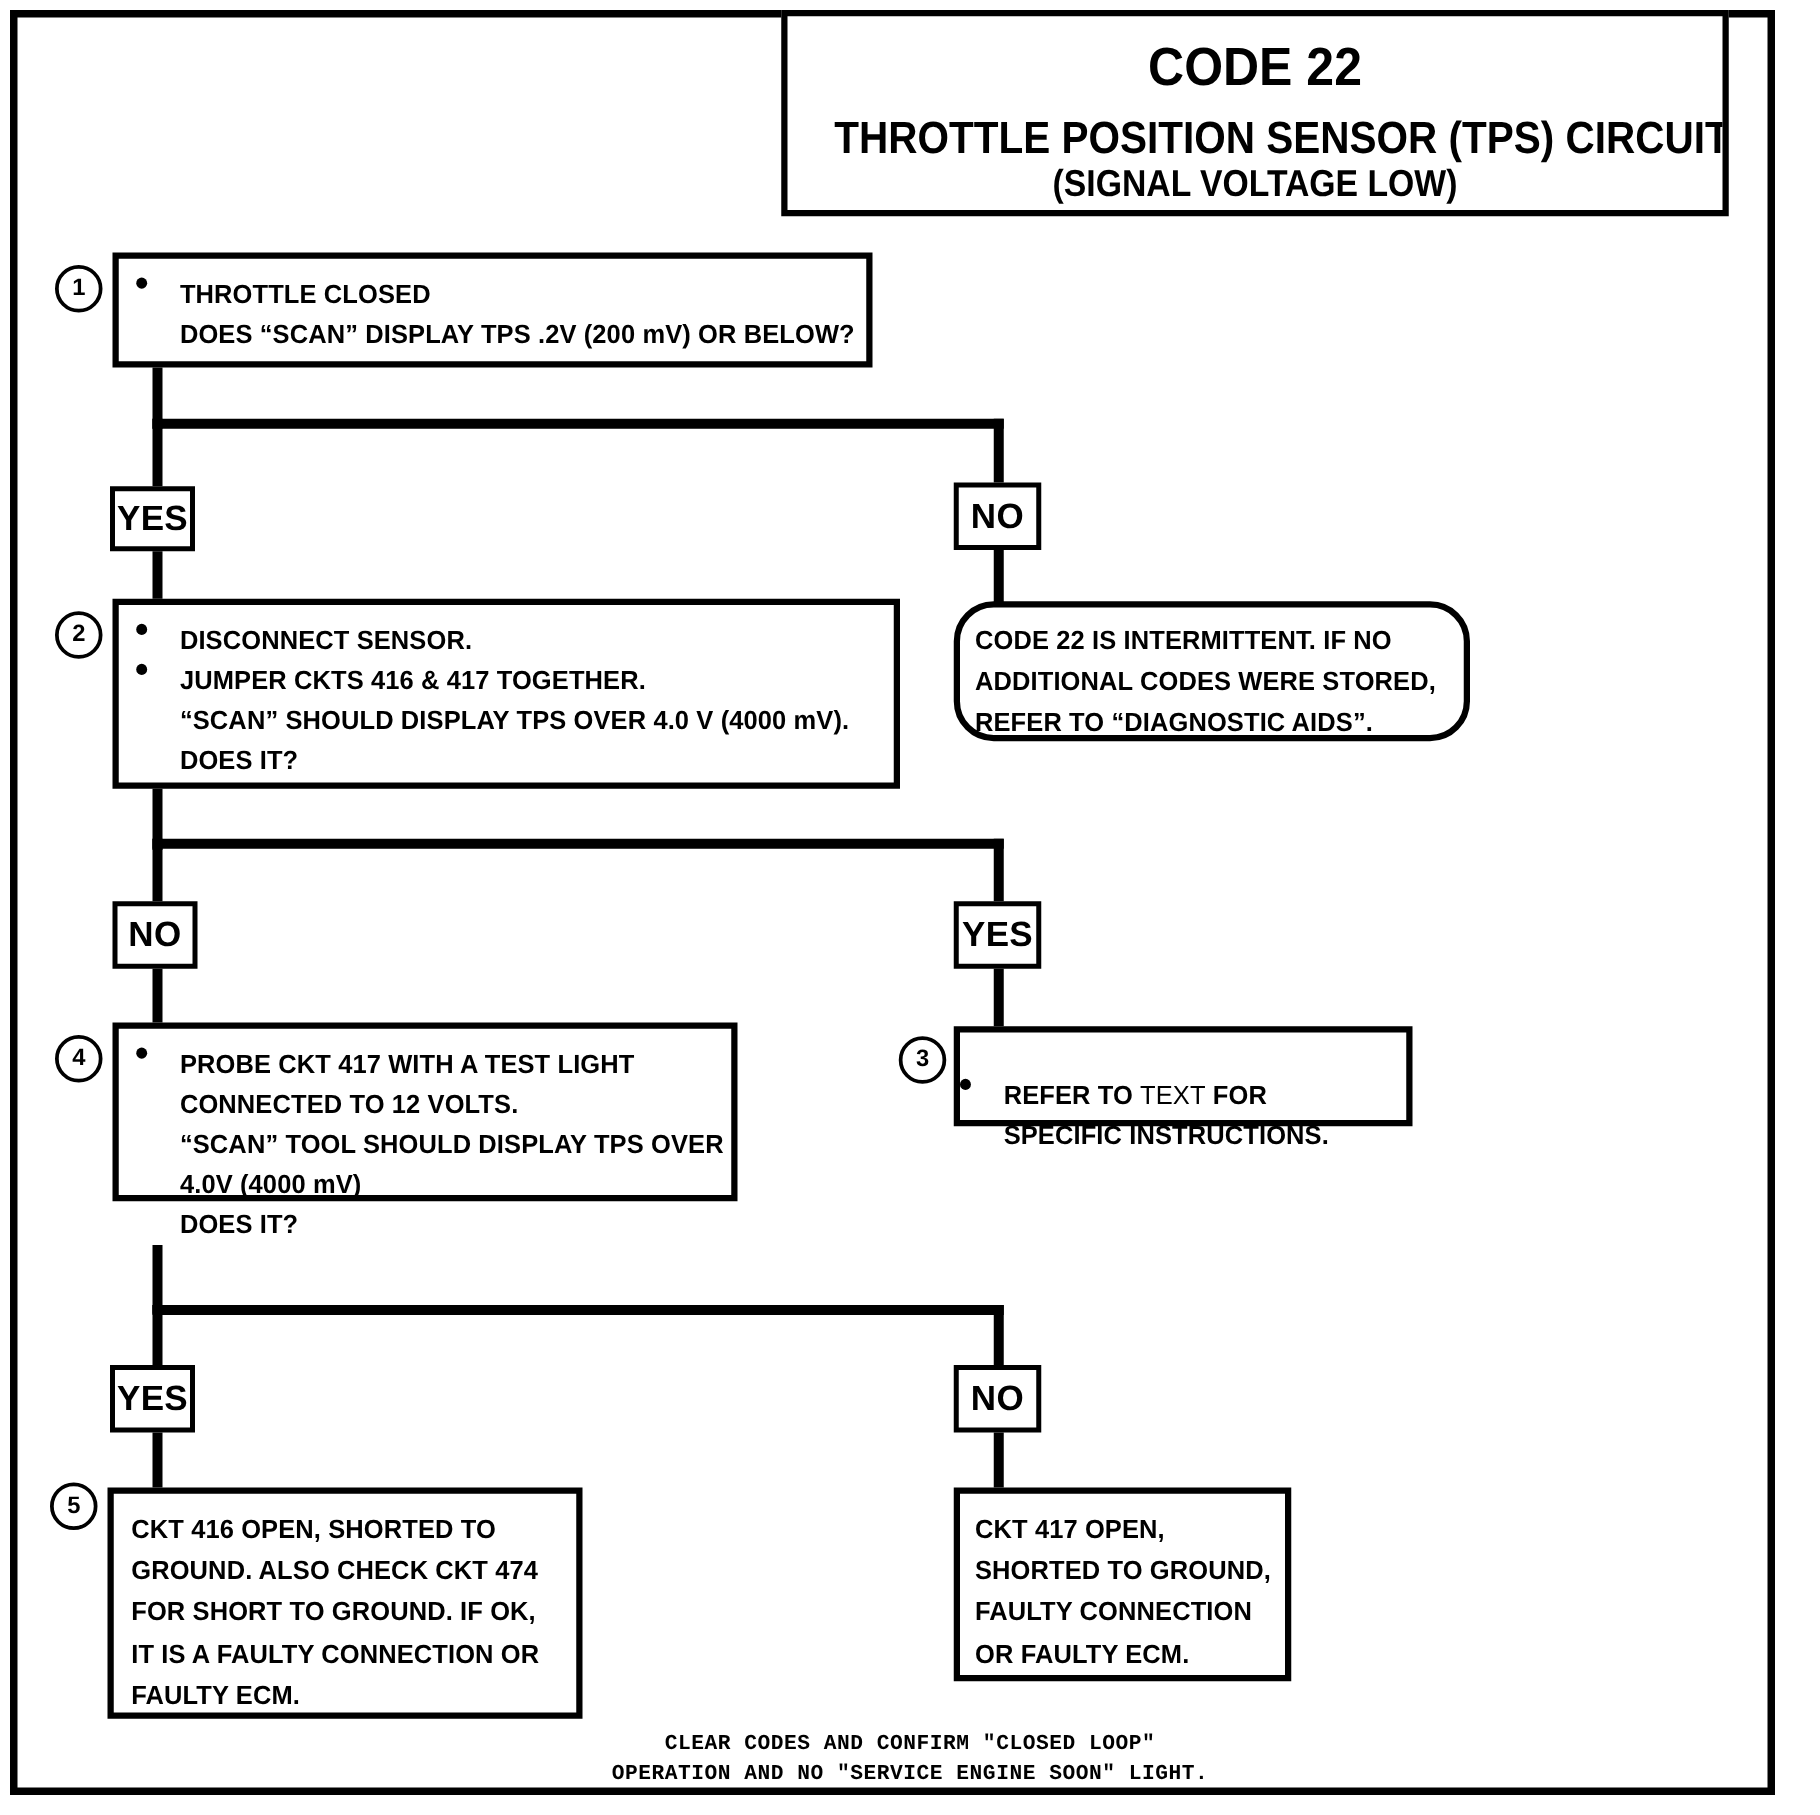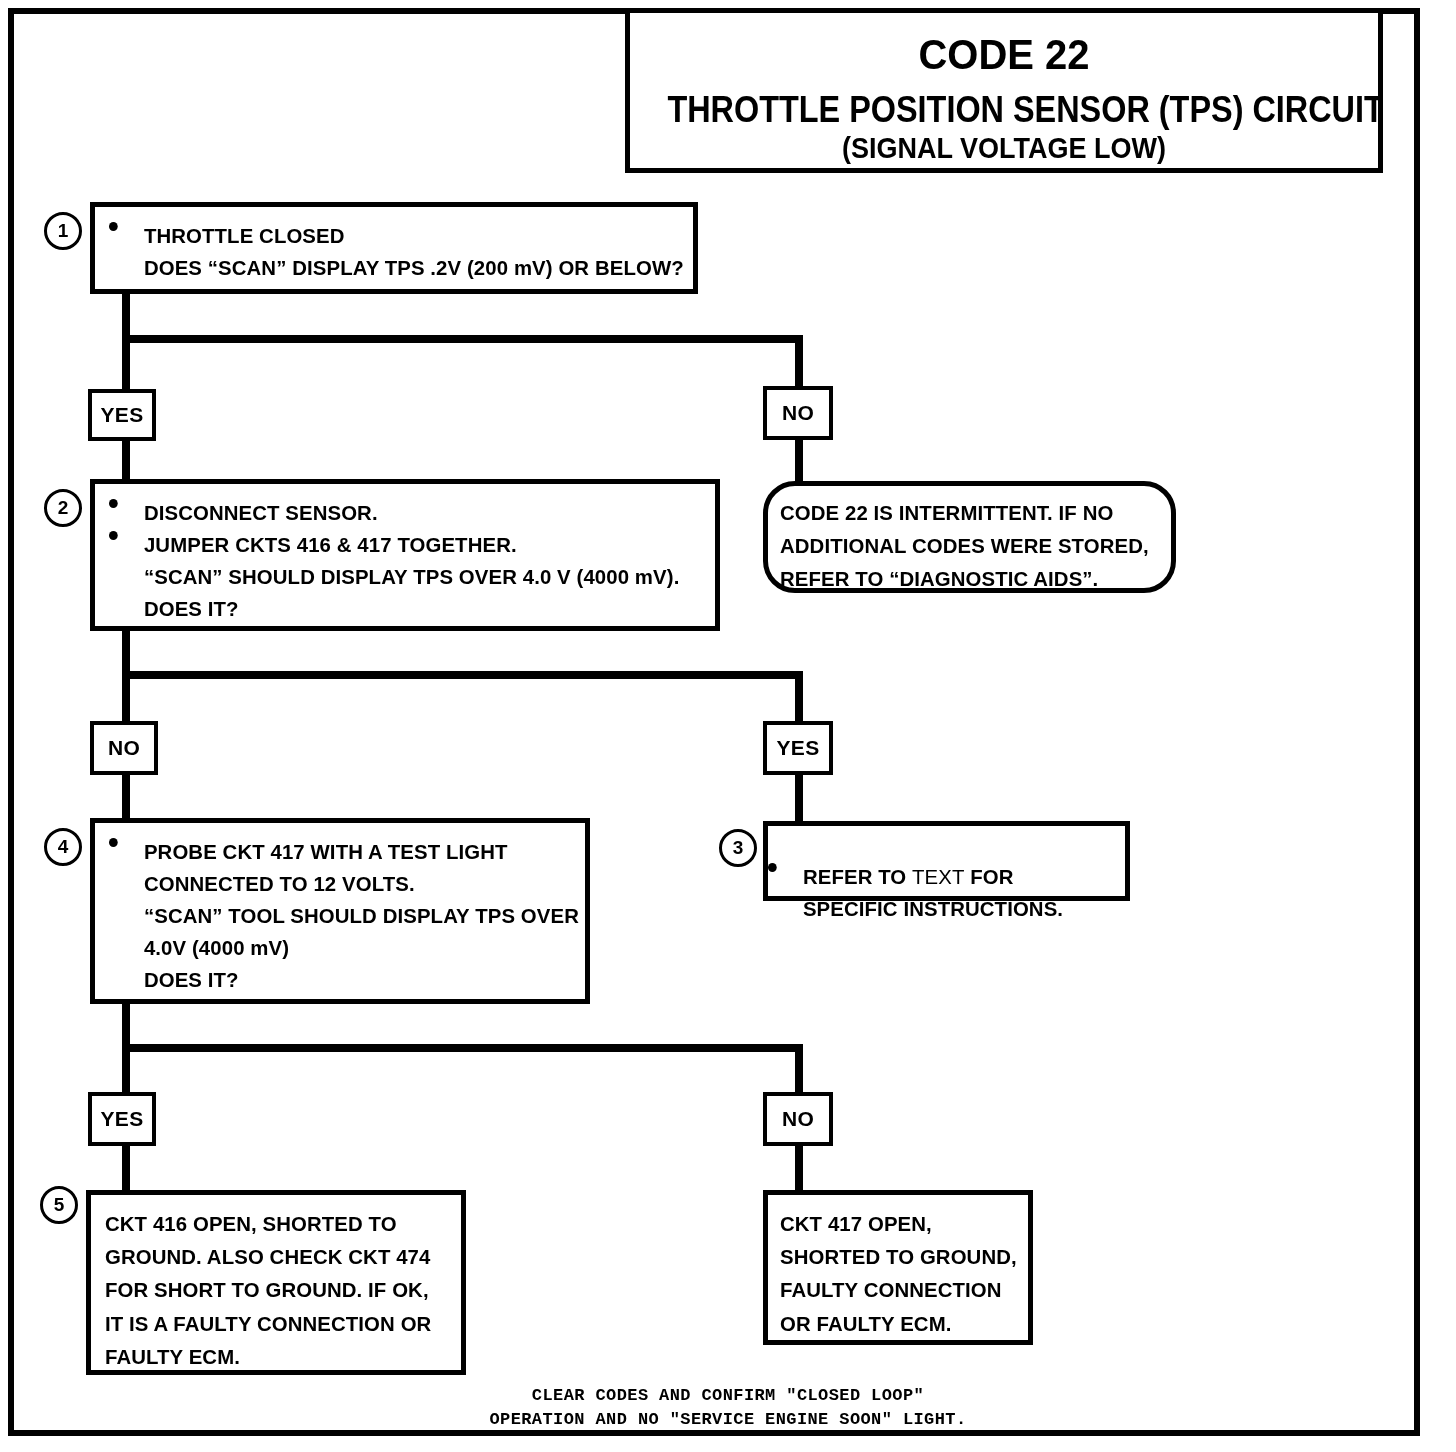--- a/index.html
+++ b/index.html
@@ -151,21 +151,21 @@
 
   
   .yn-box {
     position: absolute;
     border: 4px solid #000;
     background: #fff;
     box-sizing: border-box;
     display: flex;
     align-items: center;
     justify-content: center;
-    font-size: 21px;
+    font-size: 28px;
     font-weight: bold;
     letter-spacing: 0.3px;
     z-index: 6;
   }
 
   
   .footer {
     position: absolute;
     left: 0;
     top: 1384px;
@@ -271,21 +271,21 @@
   <div class="yn-box" style="left:90px; top:721px; width:68px; height:54px;">
     <span>NO</span>
   </div>
   <div class="yn-box" style="left:763px; top:721px; width:70px; height:54px;">
     <span>YES</span>
   </div>
 
   <div class="num-circle" style="left:44px; top:828px;">
     <span>4</span>
   </div>
-  <div class="step-box" style="left:90px; top:818px; width:500px; height:186px;">
+  <div class="step-box" style="left:90px; top:818px; width:500px; height:143px;">
     <div class="step-inner">
       <div class="line">
         <span class="bullet-slot">
             <span class="dot"></span>
           </span>
         <span class="txt">PROBE CKT 417 WITH A TEST LIGHT</span>
       </div>
       <div class="line no-bullet">
         <span class="bullet-slot"></span>
         <span class="txt">CONNECTED TO 12 VOLTS.</span>

